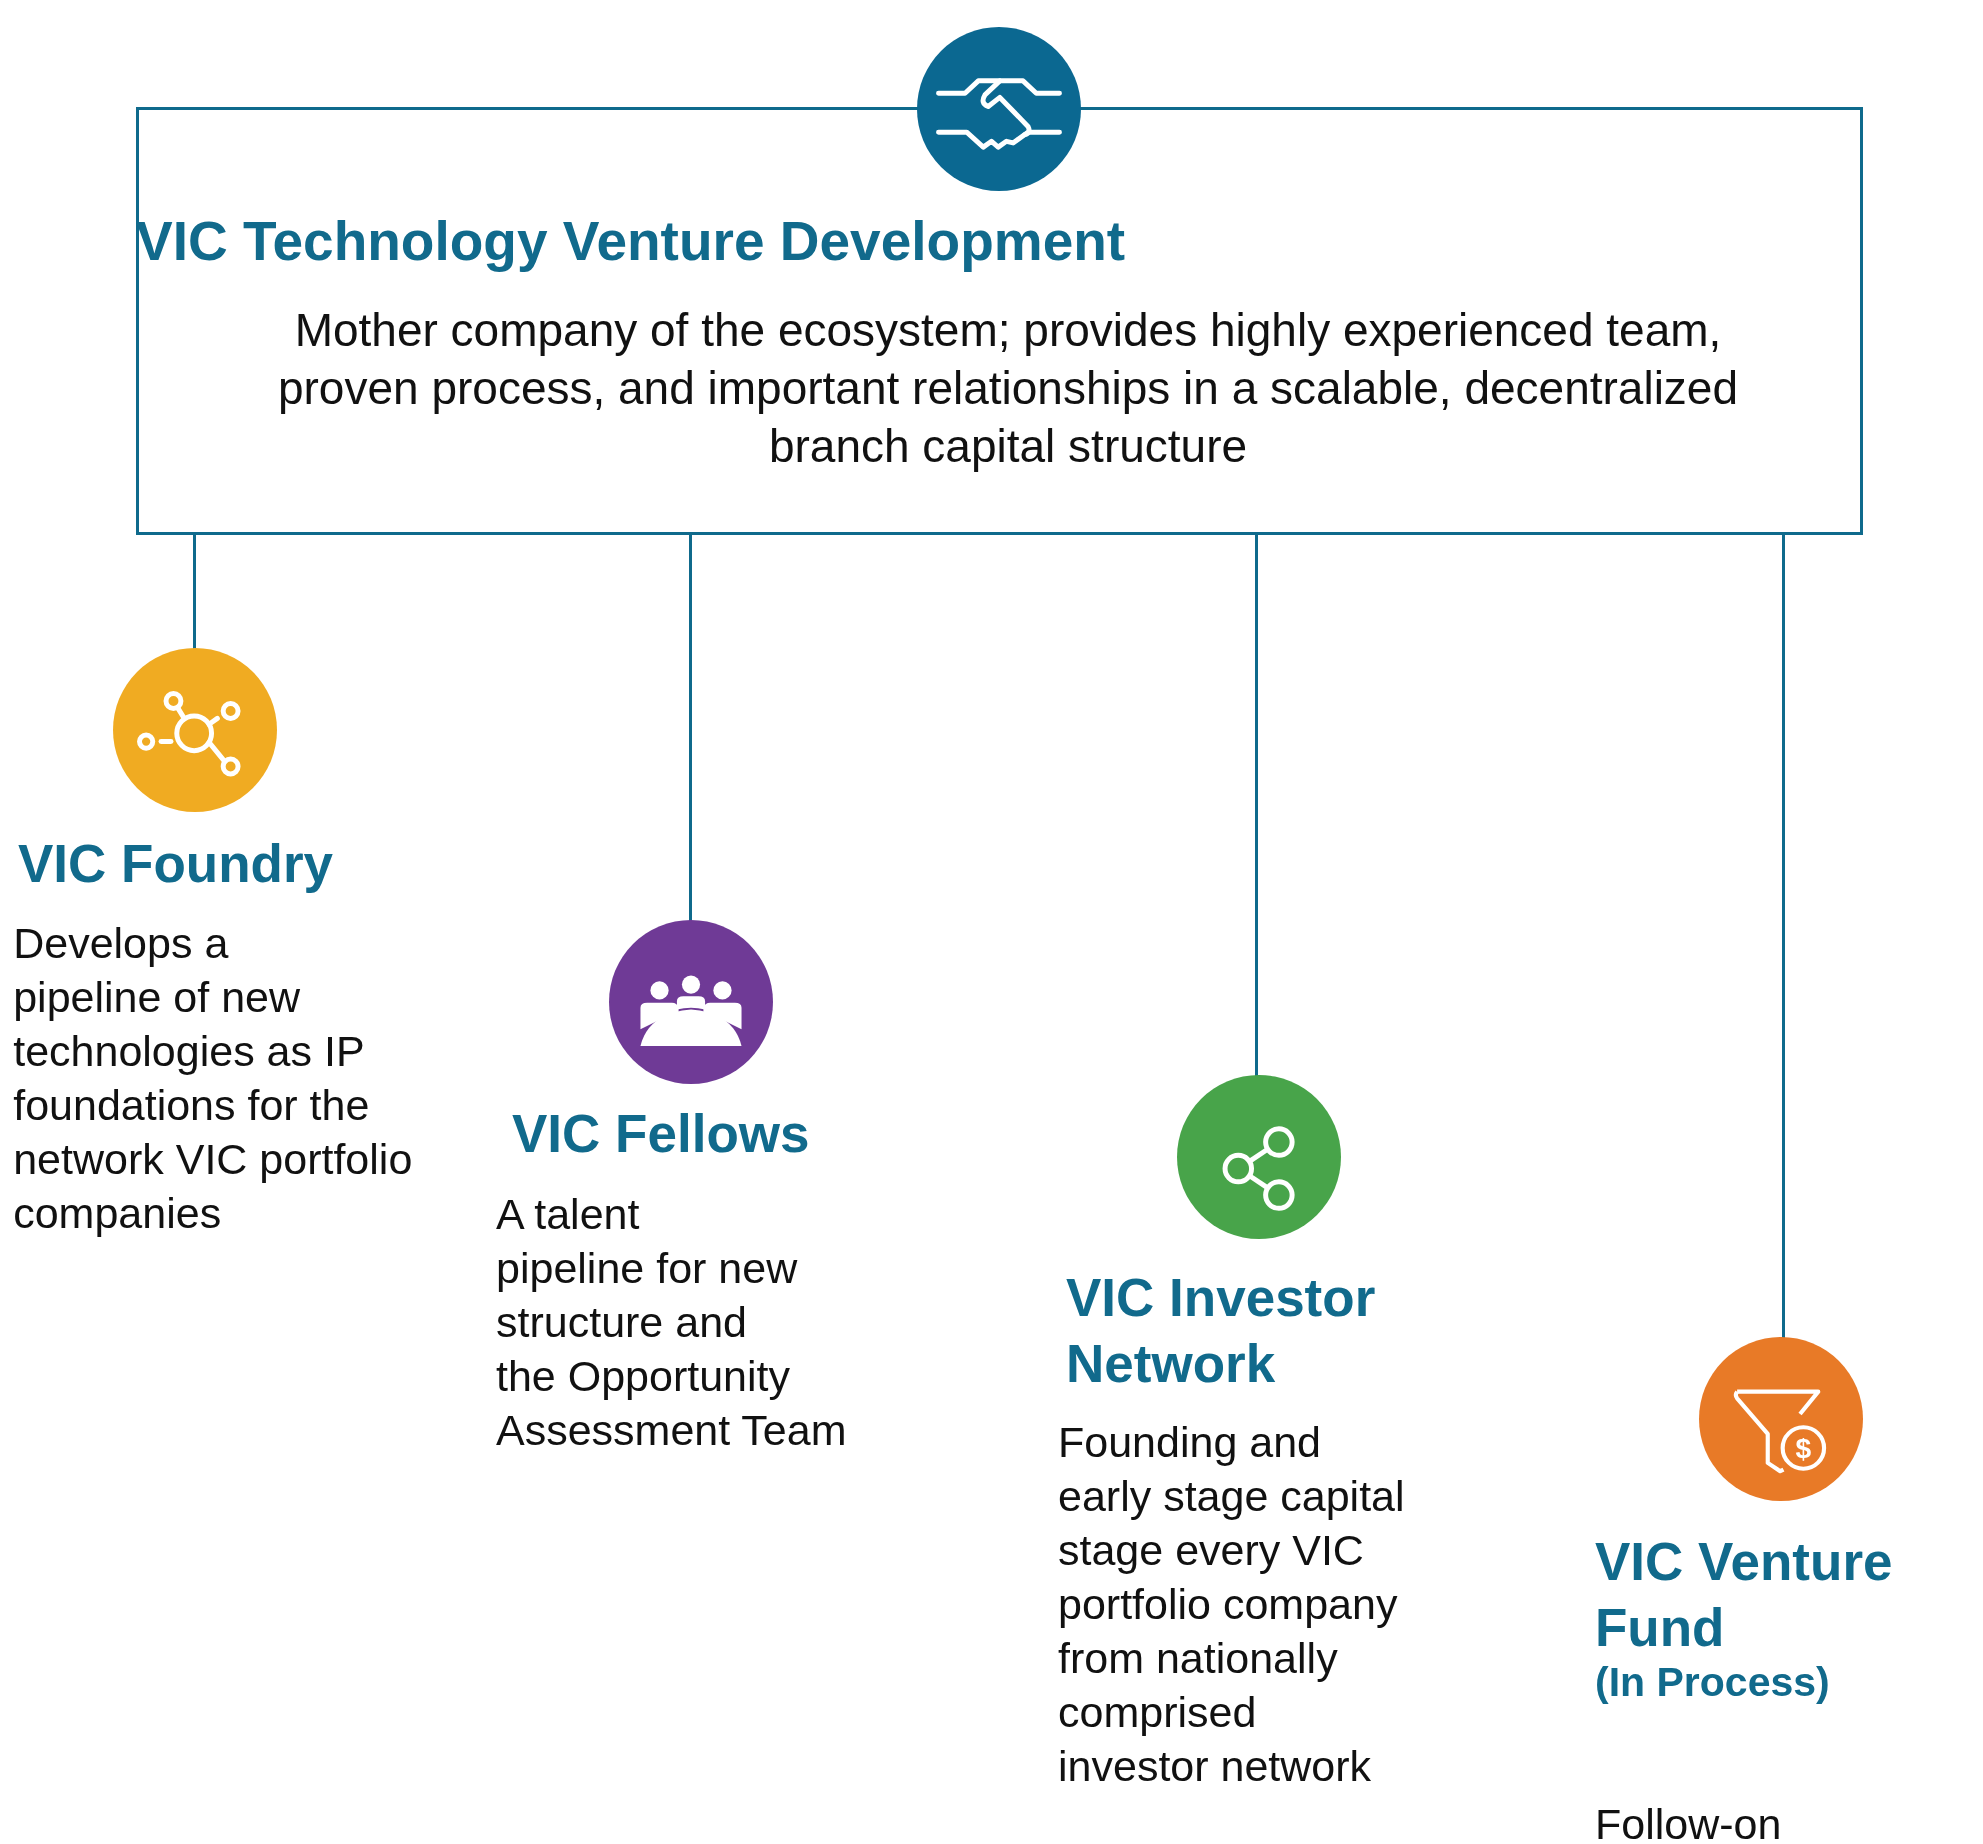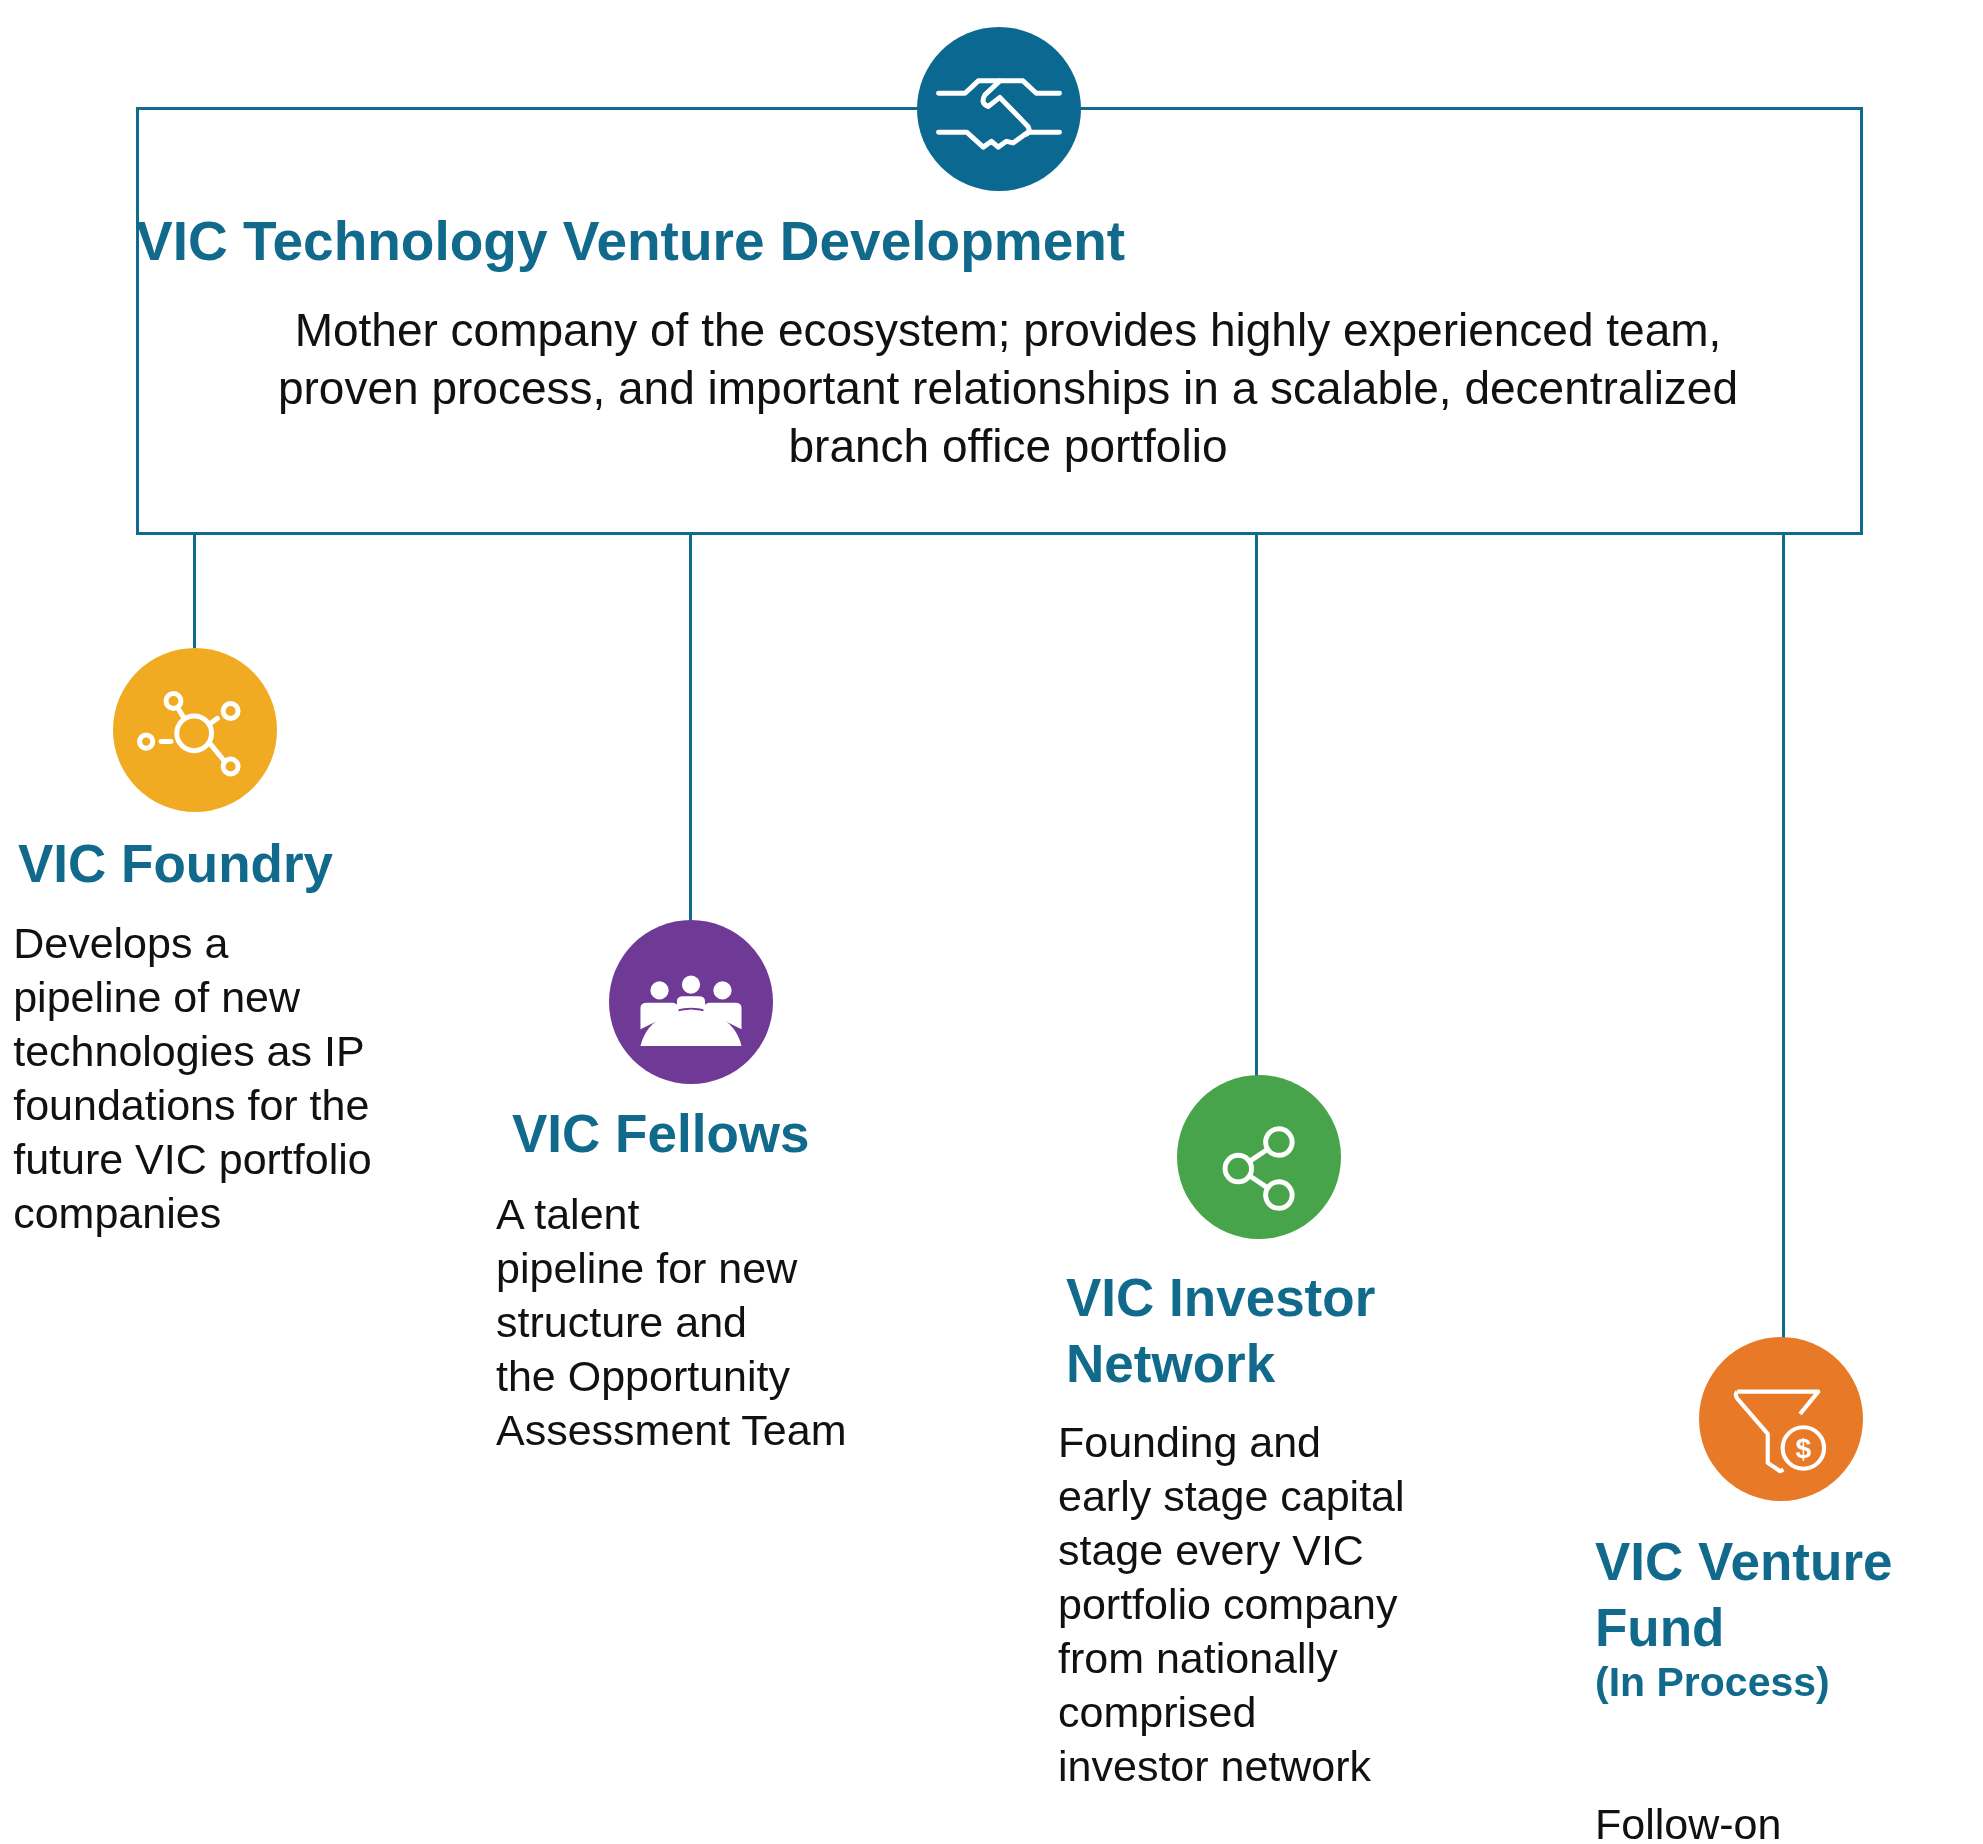--- a/index.html
+++ b/index.html
@@ -35,21 +35,21 @@
       <path d="M26 127 H60 L80 145 L90 138 L98 145 L108 138 L116 140 L134 127 H172"></path>
       <path d="M100 65 L82 82 Q76 92 86 96 L100 85 L134 120 Q138 128 130 130"></path>
     </g>
   </svg>
 </div>
 
 <div class="title main-title">VIC Technology Venture Development</div>
 <div class="main-desc abs">
   <div>Mother company of the ecosystem; provides highly experienced team,</div>
   <div>proven process, and important relationships in a scalable, decentralized</div>
-  <div>branch office portfolio</div>
+  <div>branch capital structure</div>
 </div>
 
 <div class="vline" style="left:193px; top:532px; height:117px;"></div>
 <div class="vline" style="left:689px; top:532px; height:390px;"></div>
 <div class="vline" style="left:1255px; top:532px; height:546px;"></div>
 <div class="vline" style="left:1782px; top:532px; height:806px;"></div>
 
 <div class="circle" style="left:113px; top:648px; background:#f0ab22;">
   <svg viewBox="0 0 198 198">
     <g fill="none" stroke="#fff" stroke-width="6" stroke-linecap="round">
@@ -64,21 +64,21 @@
       <line x1="116" y1="114" x2="134" y2="136"></line>
     </g>
   </svg>
 </div>
 <div class="title node-title" style="left:18px; width:364px; top:831px;">VIC Foundry</div>
 <div class="node-desc" style="left:13.2px; width:413px; top:916px;">
   <div>Develops a</div>
   <div>pipeline of new</div>
   <div>technologies as IP</div>
   <div>foundations for the</div>
-  <div>future VIC portfolio</div>
+  <div>network VIC portfolio</div>
   <div>companies</div>
 </div>
 
 <div class="circle" style="left:609px; top:920px; background:#6f3a96;">
   <svg viewBox="0 0 198 198">
     <g fill="#fff">
       <circle cx="61" cy="85" r="11"></circle>
       <circle cx="99" cy="78" r="11"></circle>
       <circle cx="137" cy="85" r="11"></circle>
       <path d="M38 106 Q38 100 46 100 H76 Q82 100 84 106 L84 112 Q60 120 38 132 Z"></path>

